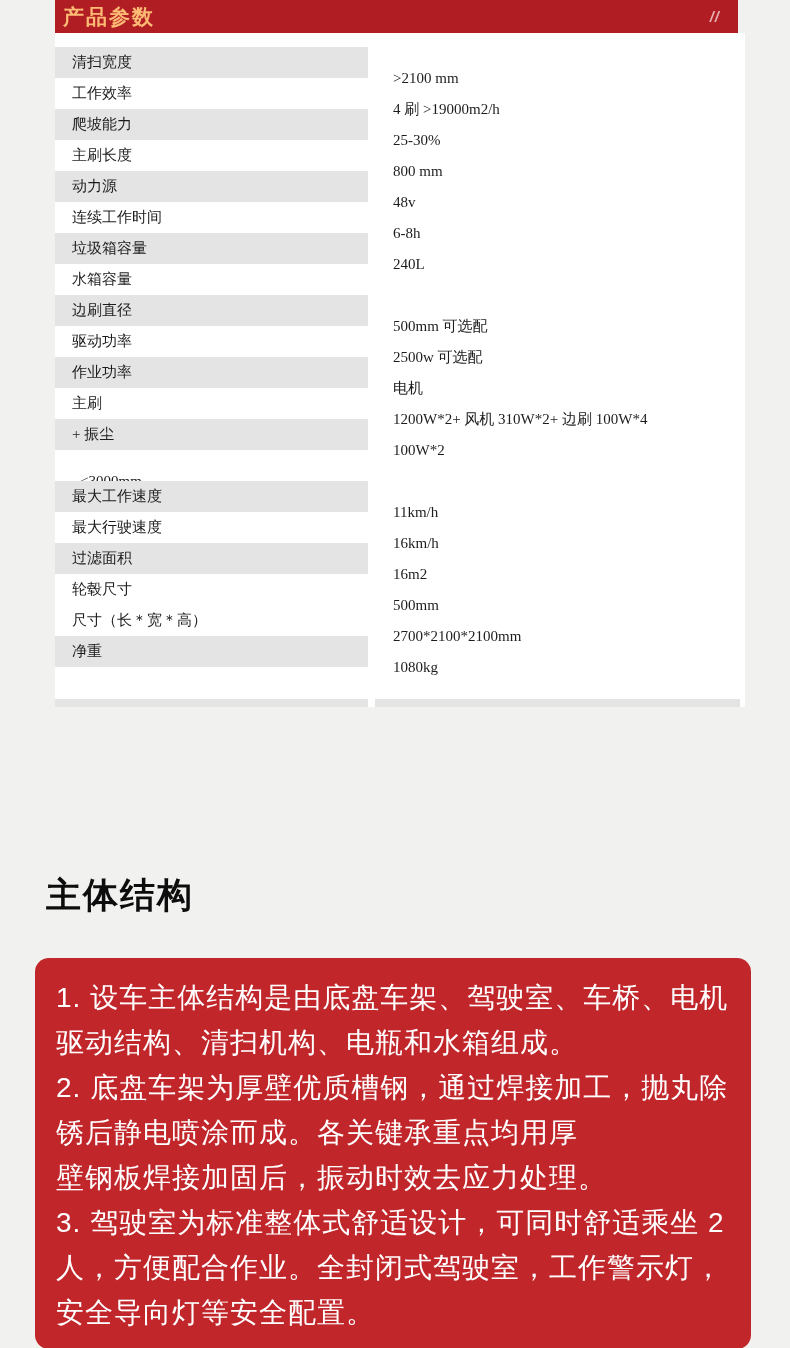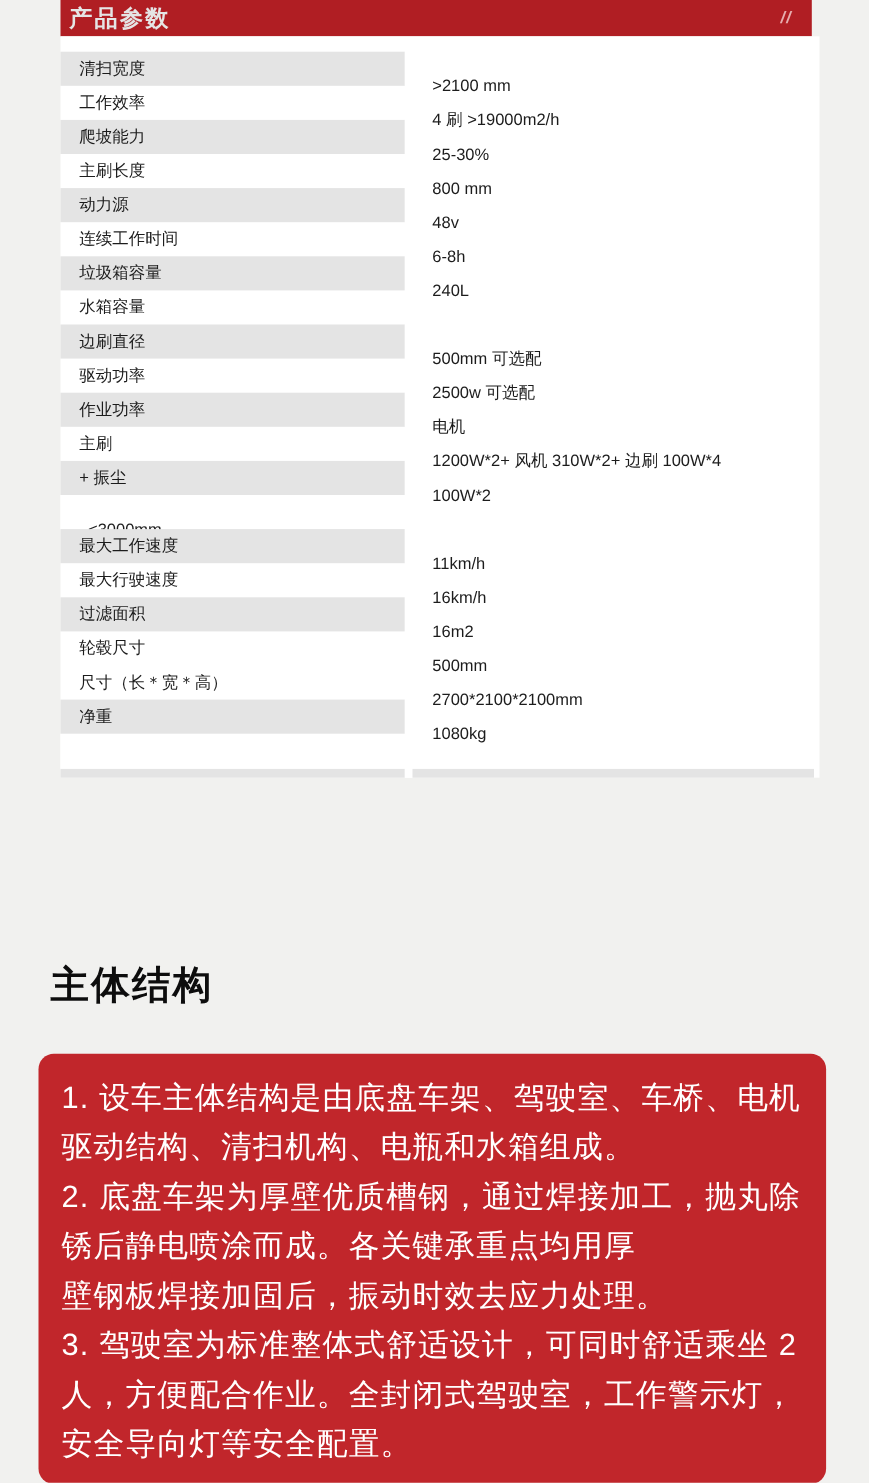--- a/index.html
+++ b/index.html
@@ -22,34 +22,34 @@
   }
   
   .header{
     position:absolute;left:55px;top:0;
     width:683px;height:33px;
     background:var(--header-bg);
     display:flex;align-items:center;justify-content:space-between;
     padding:0 18px 0 8px;
   }
   .header-title{
-    color:#e5e5e5;font-size:21px;font-weight:bold;letter-spacing:2px;
+    color:#fdba74;font-size:21px;font-weight:bold;letter-spacing:2px;
   }
   .header-decor{
     color:#e7aeaf;font-size:15px;font-style:italic;font-weight:bold;letter-spacing:1px;
   }
   
   .spec-table{
     position:absolute;left:55px;top:33px;
     width:690px;
     background:var(--table-bg);
     padding:14px 5px 0 0;
   }
   .spec-row{
-    display:flex;height:31px;
+    display:flex;height:31px;font-family:Liberation Serif, serif;
   }
   .spec-row .cell{
     display:flex;align-items:center;
     font-size:15px;color:var(--text-dark);
     background:transparent;
   }
   .spec-row .label{width:313px;padding-left:17px;}
   .spec-row .gap{width:7px;background:#ffffff;}
   .spec-row .value{width:365px;padding-left:18px;margin-top:31px;}
   .spec-row.gray .label,.spec-row.gray .value{background:var(--row-gray);}

